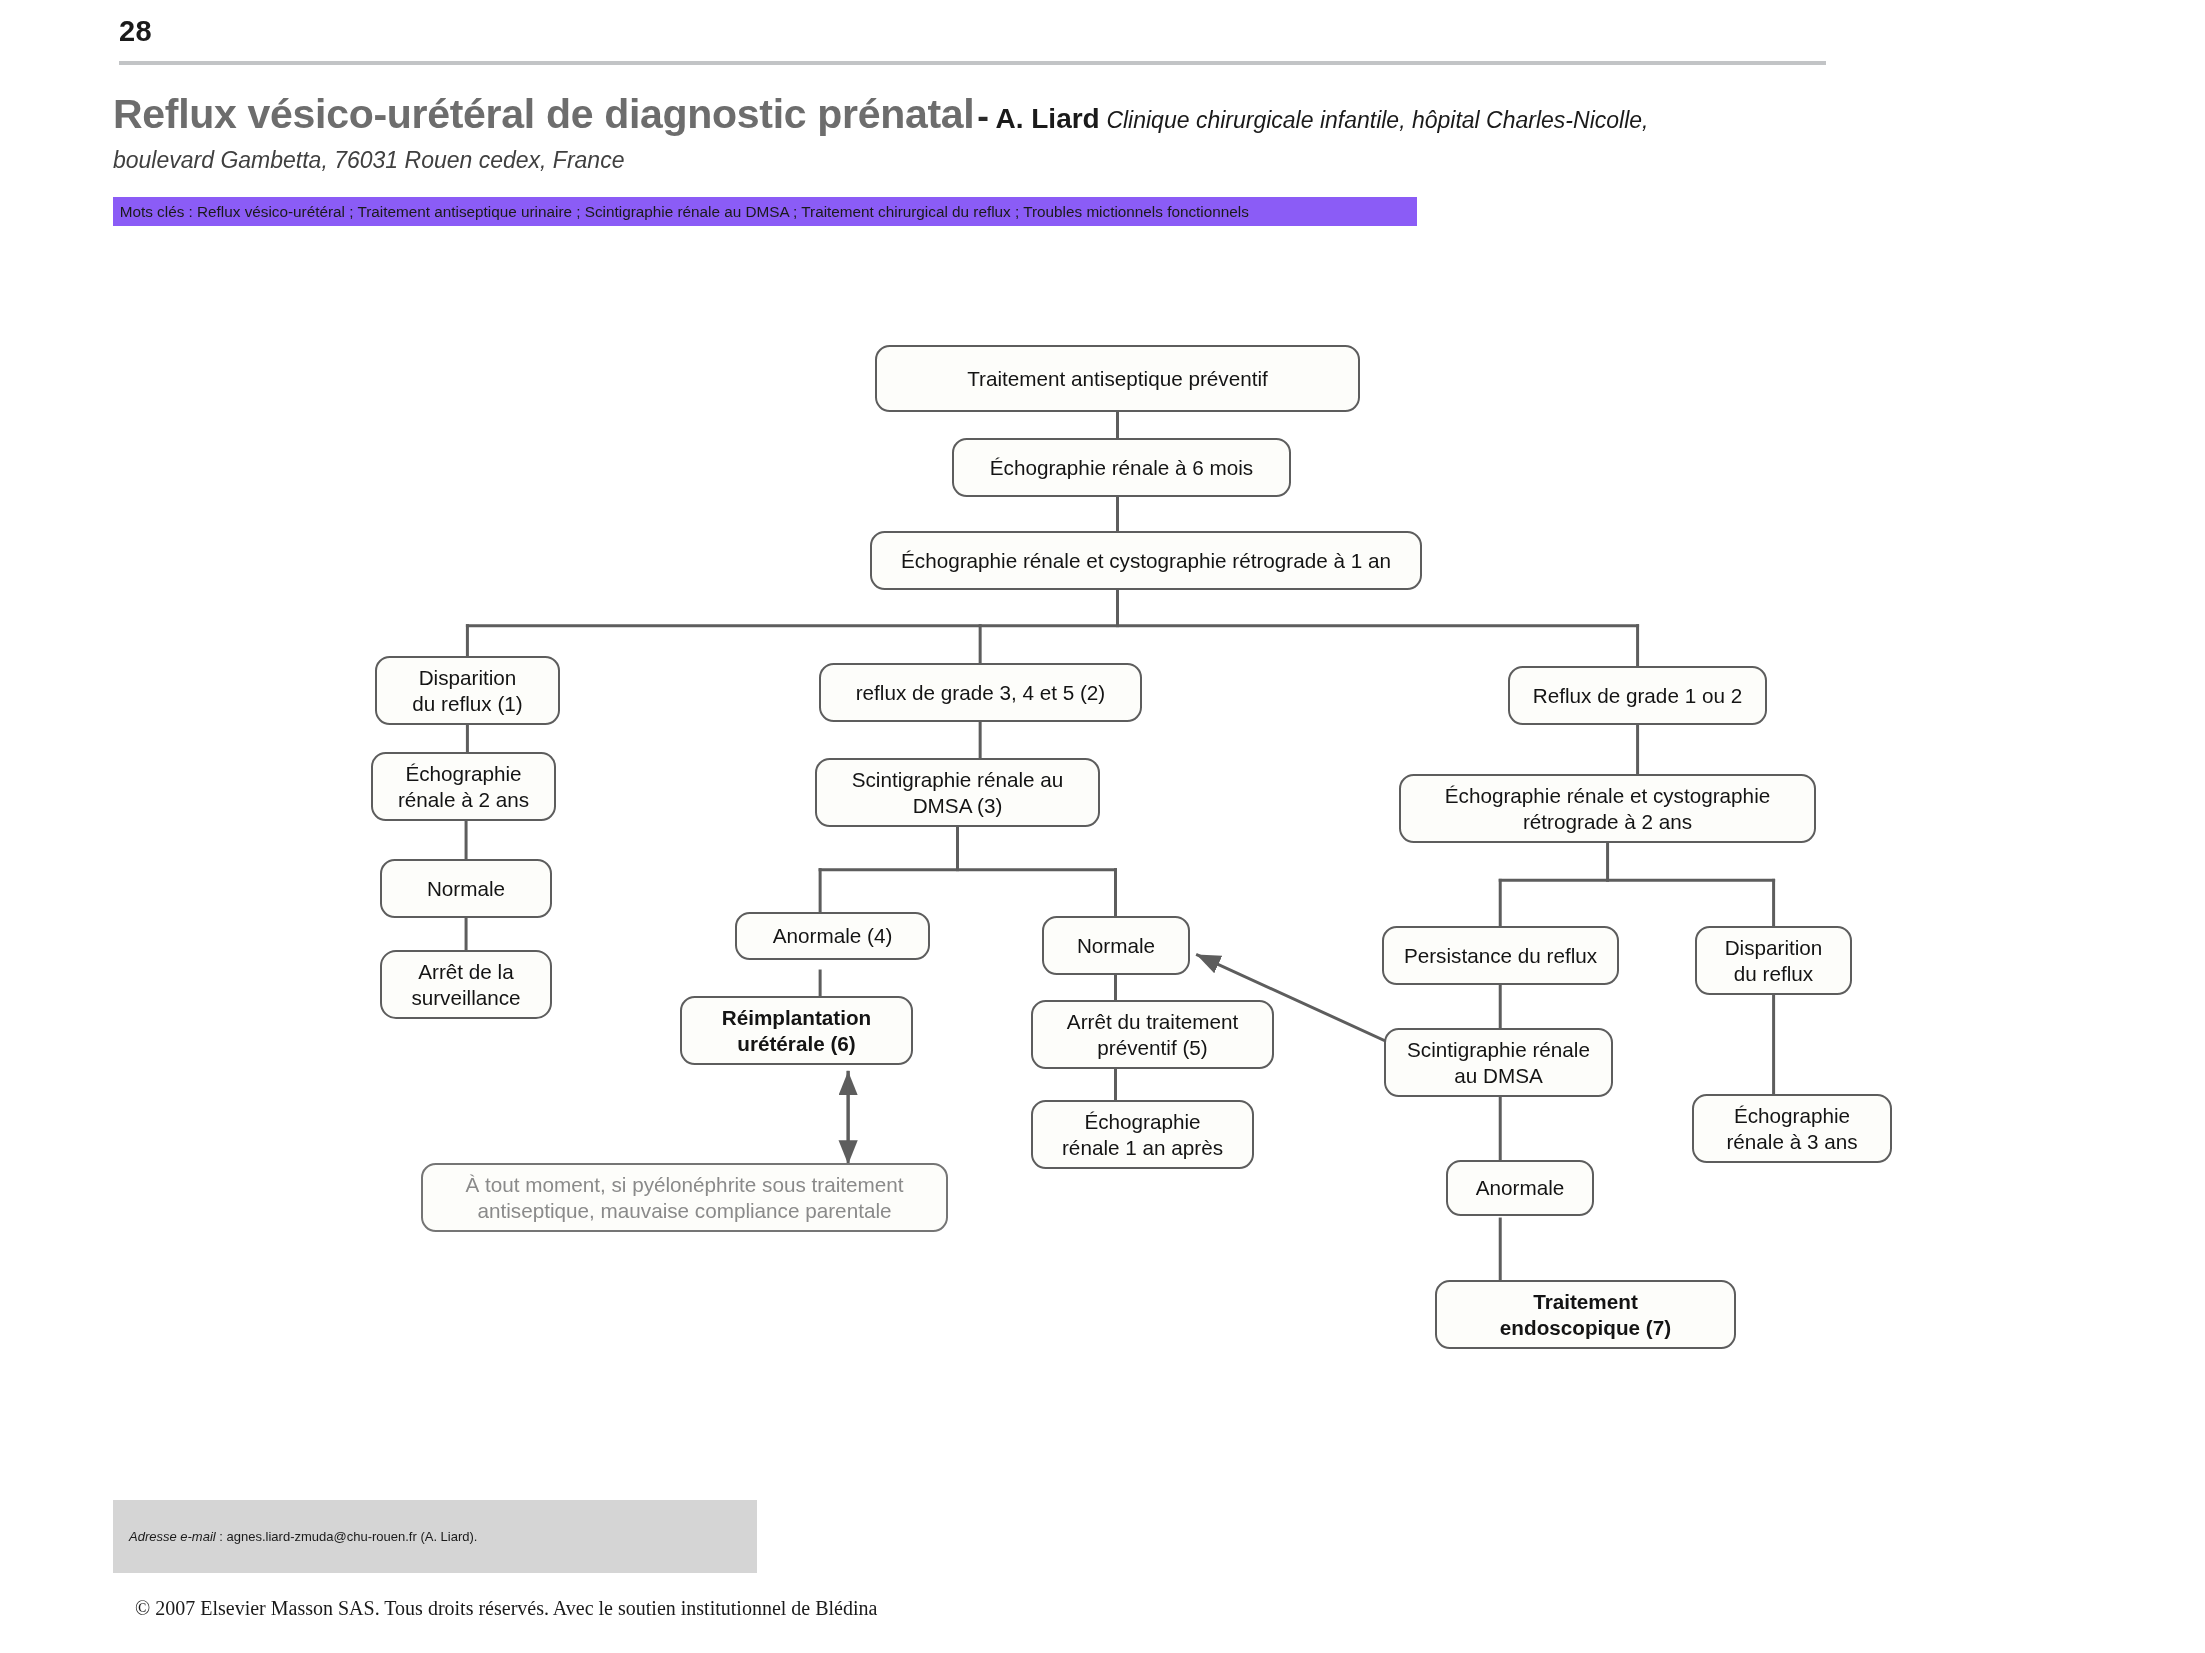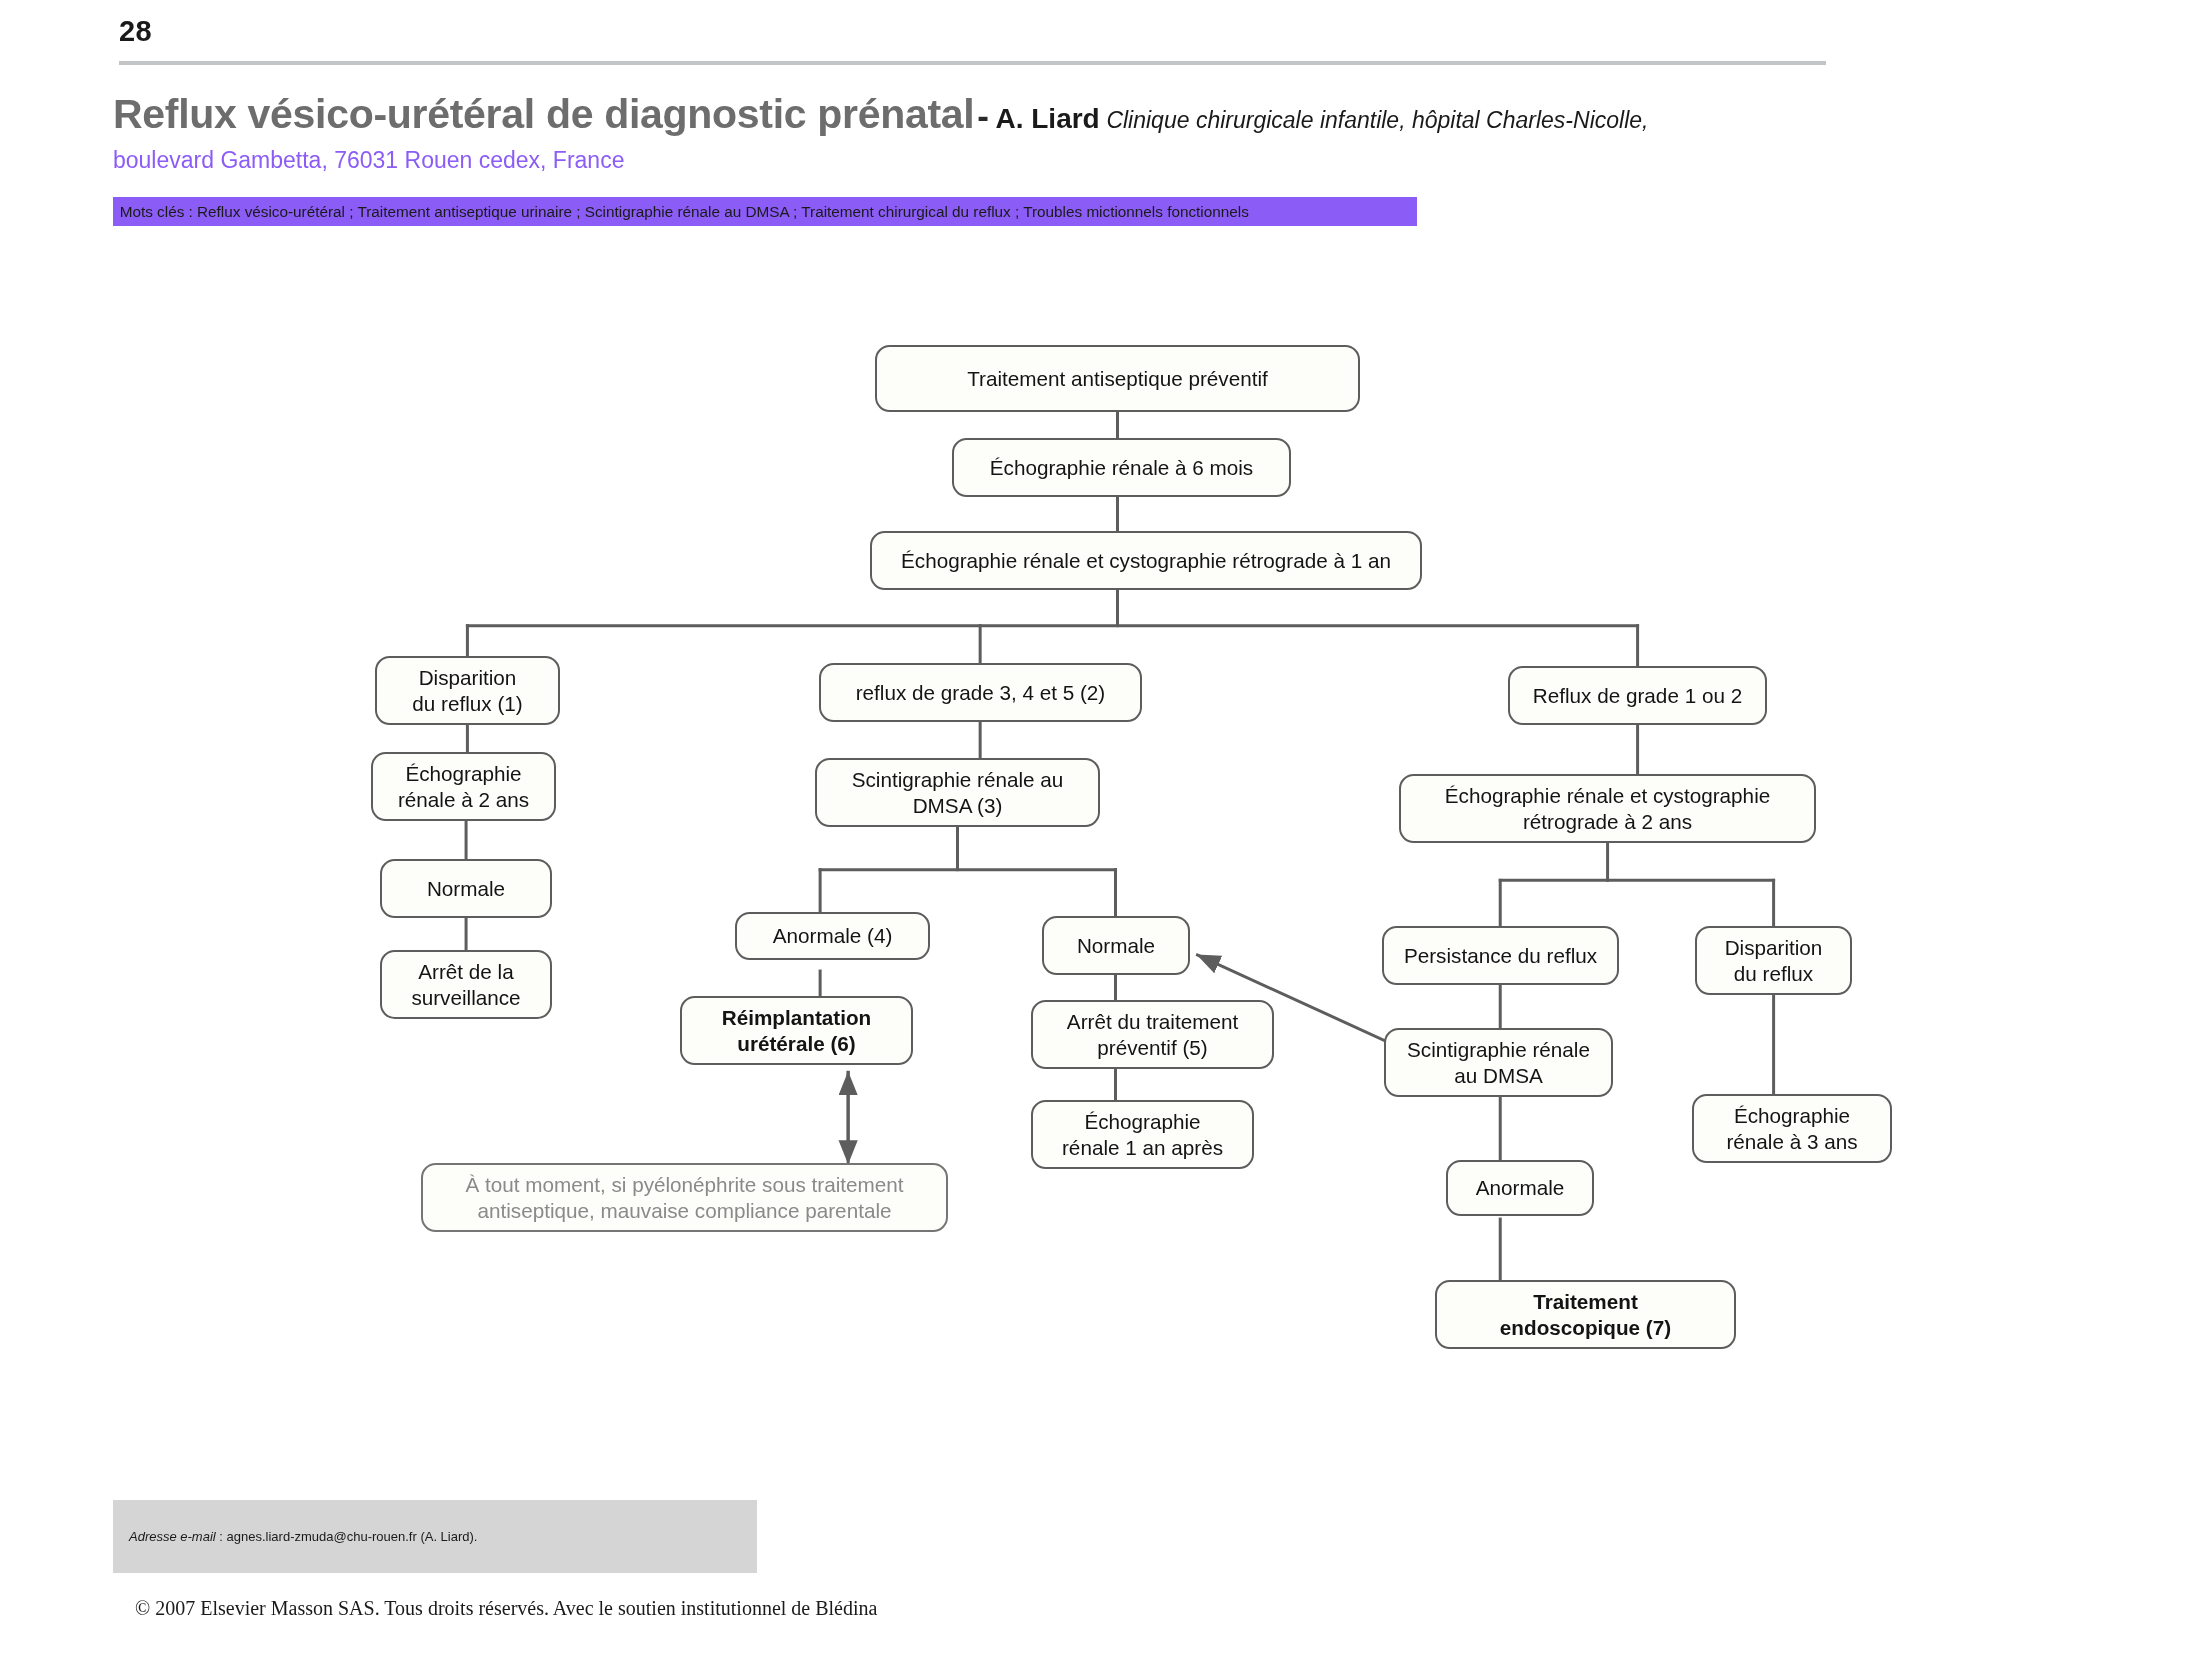--- a/index.html
+++ b/index.html
@@ -67,21 +67,22 @@
   #affiliation-1 {
     font-size: 23px;
     font-style: italic;
     color: #1a1a1a;
     vertical-align: baseline;
     padding-left: 6.7px;
   }
   #affiliation-2 {
     display: block;
     font-size: 23px;
-    color: #8b5cf6;
+    font-style: italic;
+    color: #404040;
     margin-top: 10.7px;
   }
 
   #keywords-band {
     position: absolute;
     left: 113px;
     top: 197px;
     width: 1304px;
     height: 29px;
     background: #8b5cf6;
@@ -229,21 +230,21 @@
 </svg>
 
 <div id="flow-nodes">
   <div class="node" style="left: 875px; top: 345px; width: 485px; height: 67px; text-align: right;">Traitement antiseptique préventif</div>
   <div class="node" style="left: 952px; top: 438px; width: 339px; height: 59px;">Échographie rénale à 6 mois</div>
   <div class="node" style="left: 870px; top: 531px; width: 552px; height: 59px;">Échographie rénale et cystographie rétrograde à 1 an</div>
 
   <div class="node" style="left: 375px; top: 656px; width: 185px; height: 69px;">Disparition<br>du reflux (1)</div>
   <div class="node" style="left: 371px; top: 752px; width: 185px; height: 69px;">Échographie<br>rénale à 2 ans</div>
   <div class="node" style="left: 380px; top: 859px; width: 172px; height: 59px;">Normale</div>
-  <div class="node" style="left: 380px; top: 950px; width: 172px; height: 69px;">Arrêt de la<br>surveillance</div>
+  <div class="node" style="left: 380px; top: 950px; width: 172px; height: 69px; border-radius: 16px;">Arrêt de la<br>surveillance</div>
 
   <div class="node" style="left: 819px; top: 663px; width: 323px; height: 59px;">reflux de grade 3, 4 et 5 (2)</div>
   <div class="node" style="left: 815px; top: 758px; width: 285px; height: 69px;">Scintigraphie rénale au<br>DMSA (3)</div>
   <div class="node" style="left: 735px; top: 912px; width: 195px; height: 48px;">Anormale (4)</div>
   <div class="node bold" style="left: 680px; top: 996px; width: 233px; height: 69px;">Réimplantation<br>urétérale (6)</div>
   <div class="node" style="left: 1042px; top: 916px; width: 148px; height: 59px;">Normale</div>
   <div class="node" style="left: 1031px; top: 1000px; width: 243px; height: 69px;">Arrêt du traitement<br>préventif (5)</div>
   <div class="node" style="left: 1031px; top: 1100px; width: 223px; height: 69px;">Échographie<br>rénale 1 an après</div>
   <div class="node note" style="left: 421px; top: 1163px; width: 527px; height: 69px;">À tout moment, si pyélonéphrite sous traitement<br>antiseptique, mauvaise compliance parentale</div>
 

